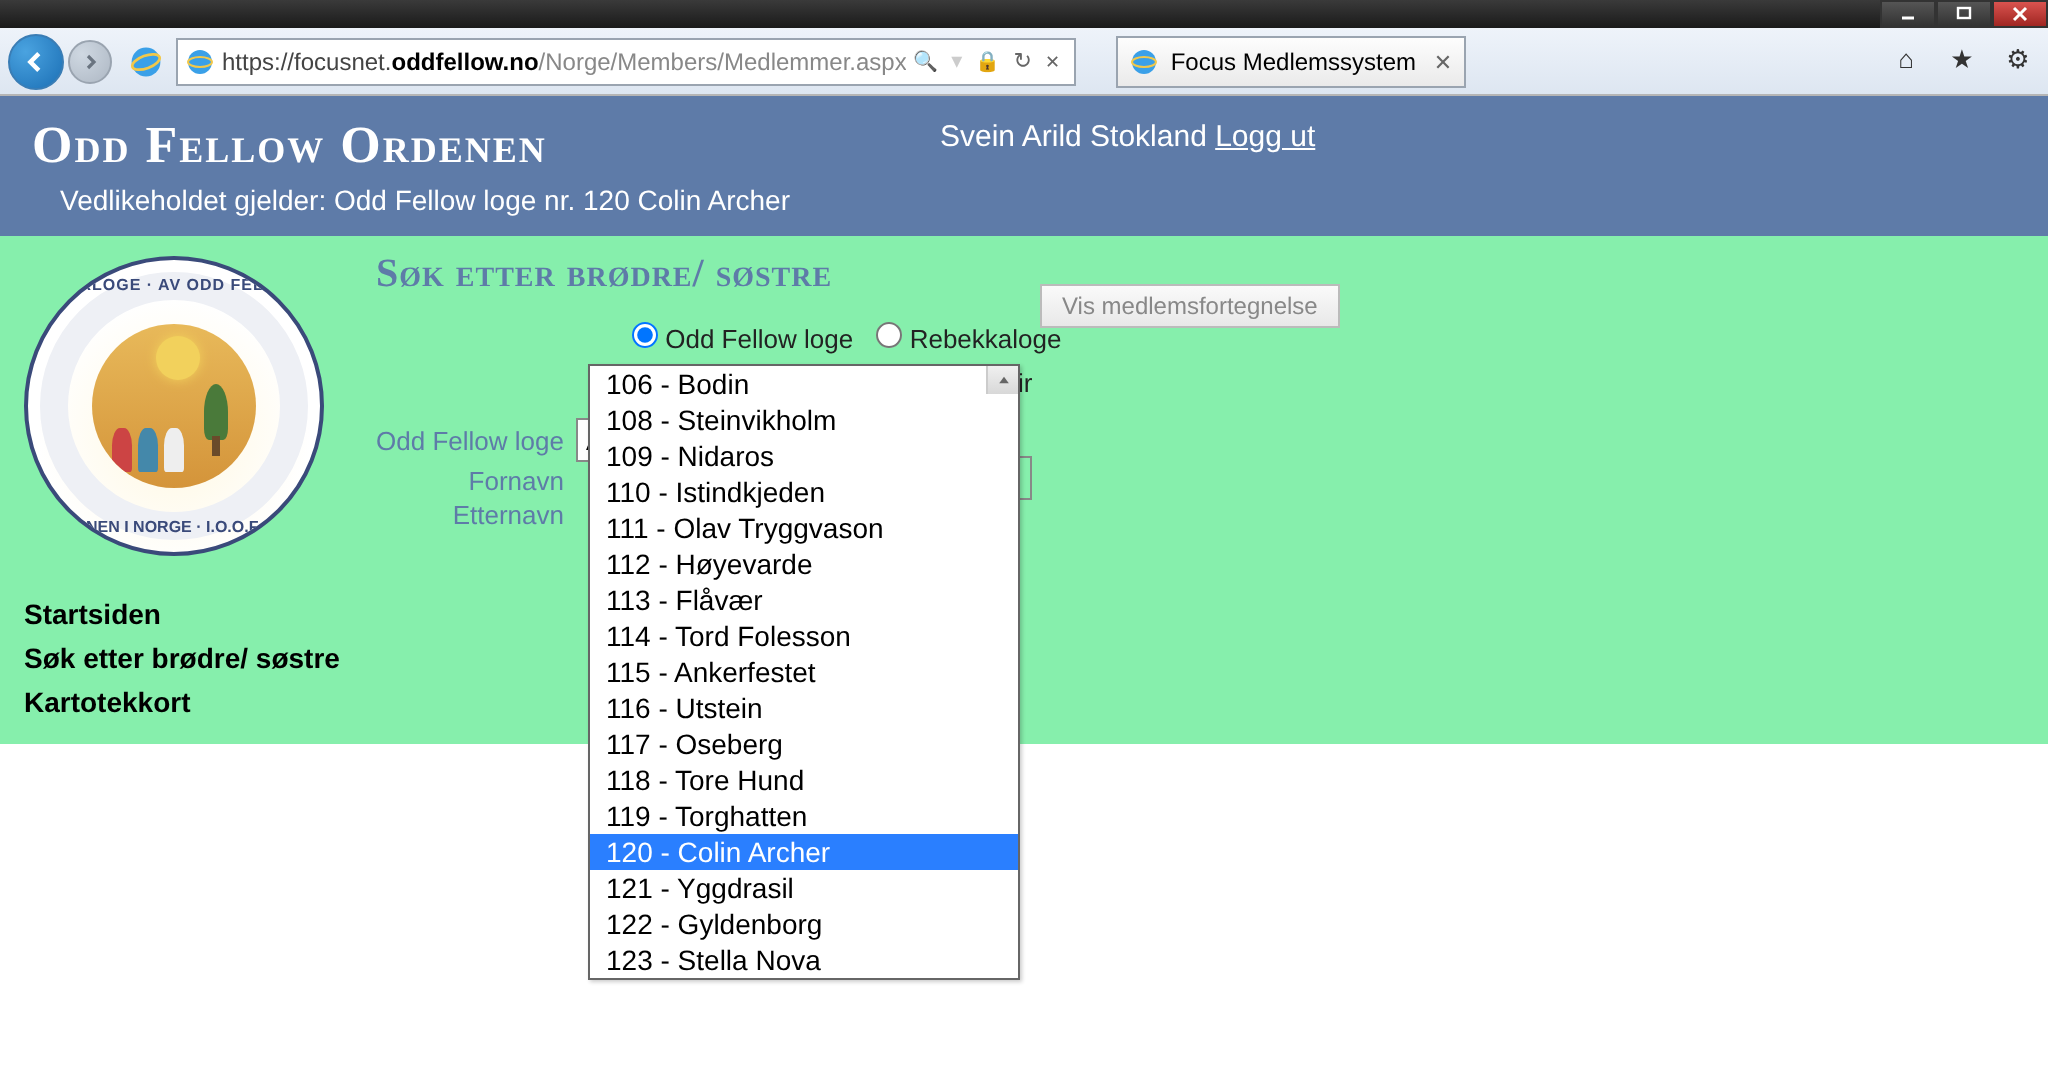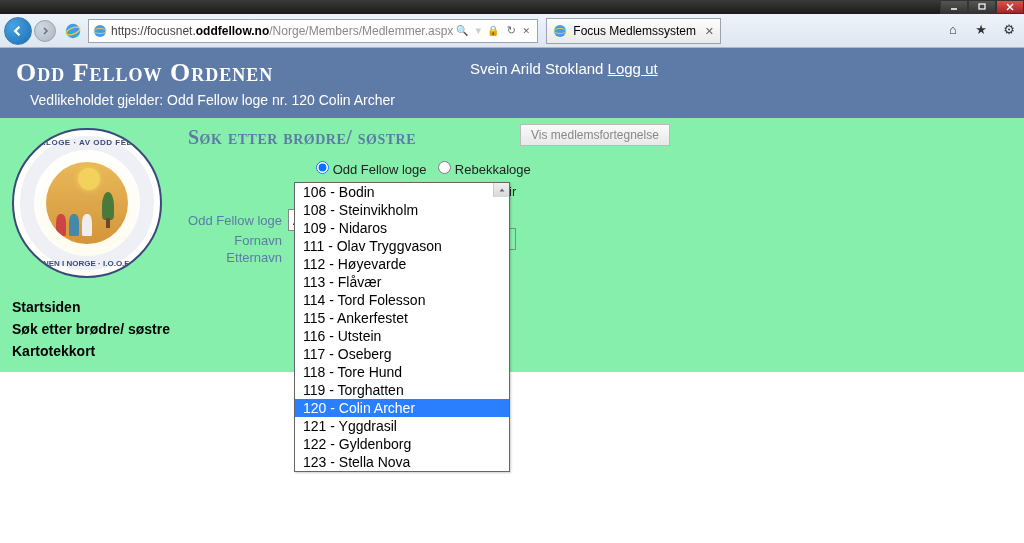--- a/index.html
+++ b/index.html
@@ -18,21 +18,21 @@
   .ie-bar { height: 34px; background: linear-gradient(#eef3fa,#dde6f1); display:flex; align-items:center; padding: 15px 4px; border-bottom:1px solid #b5b5b5; position:relative; }
   .nav-btn { width: 28px; height: 28px; border-radius: 50%; background: radial-gradient(circle at 30% 30%, #4aa3e0, #1b6fb5); display:flex; align-items:center; justify-content:center; color:#fff; margin-right:2px; border:1px solid #3a7db5; }
   .nav-fwd { width:22px; height:22px; background: radial-gradient(circle at 30% 30%, #cfd8e2, #aeb8c4); border:1px solid #9aa4b0; }
   .ie-icon { width:18px; height:18px; margin: 0 6px; }
   .addr-wrap { flex:0 0 430px; display:flex; align-items:center; height:24px; border:1px solid #9aa4b0; background:#fff; padding:0 4px; font-size:12px; }
   .addr-icon { width:14px; height:14px; margin-right:4px; }
   .addr-text { flex:1; white-space:nowrap; overflow:hidden; color:#444; }
   .addr-text .host { color:#000; font-weight:600; }
   .addr-text .path { color:#888; }
   .addr-ctl { width:80px; display:flex; align-items:center; justify-content:space-around; color:#666; font-size:11px; }
-  .tab { margin-left:8px; height:26px; display:flex; align-items:center; border:1px solid #9aa4b0; background:linear-gradient(#fdfdfd,#eaeaea); padding:0 24px 0 6px; font-size:12px; position:relative; }
+  .tab { margin-left:20px; height:26px; display:flex; align-items:center; border:1px solid #9aa4b0; background:linear-gradient(#fdfdfd,#eaeaea); padding:0 24px 0 6px; font-size:12px; position:relative; }
   .tab .tab-icon { width:14px; height:14px; margin-right:6px; }
   .tab-close { position:absolute; right:6px; top:6px; font-size:11px; color:#666; }
   .ie-tools { position:absolute; right:6px; top:6px; display:flex; gap:10px; color:#333; }
   .ie-tools span { width:18px; height:18px; display:flex; align-items:center; justify-content:center; }
   
   
   .app-header { background:#5e7ba8; color:#fff; padding:10px 0 10px 16px; }
   .app-title { font-family: Georgia, 'Times New Roman', serif; font-variant: small-caps; letter-spacing: 1px; font-size:26px; font-weight:600; }
   .app-sub { font-size:14px; margin-top:4px; margin-left:14px; }
   .user-block { position:absolute; left:470px; top:60px; color:#fff; font-size:15px; }
@@ -51,21 +51,21 @@
   .tree::after { content:""; position:absolute; bottom:-8px; left:4px; width:4px; height:10px; background:#6a4a2a; }
   .figures { position:absolute; bottom:8px; left:10px; display:flex; gap:3px; }
   .fig { width:10px; height:22px; background:#c44; border-radius:40% 40% 10% 10%; }
   .fig.b { background:#48a; }
   .fig.w { background:#eee; }
   .nav-list { list-style:none; }
   .nav-list li { padding:3px 0; font-weight:600; font-size:14px; color:#000; cursor:pointer; }
   
   .main { flex:1; padding:8px 0 0 0; position:relative; }
   .search-title { font-family: Georgia,'Times New Roman',serif; font-variant: small-caps; color:#5e7ba8; font-size:20px; font-weight:600; letter-spacing:0.5px; }
-  .vis-btn { position:absolute; left:332px; top:6px; height:22px; padding:0 10px; font-size:12px; color:#888; background:linear-gradient(#fafafa,#e8e8e8); border:1px solid #bbb; cursor:default; }
+  .vis-btn { position:absolute; left:332px; top:24px; height:22px; padding:0 10px; font-size:12px; color:#888; background:linear-gradient(#fafafa,#e8e8e8); border:1px solid #bbb; cursor:default; }
   .radio-rows { margin:10px 0 6px 128px; font-size:13px; color:#222; line-height:22px; }
   .radio-rows label { margin-right:8px; }
   .form-row { display:flex; align-items:center; margin:2px 0; }
   .form-row .lbl { width:100px; text-align:right; padding-right:6px; color:#5e7ba8; font-size:13px; }
   .select-box { width:216px; height:22px; border:1px solid #888; background:#fff; display:flex; align-items:center; padding:0 4px; font-size:13px; position:relative; }
   .select-arrow { position:absolute; right:0; top:0; width:18px; height:20px; border-left:1px solid #aaa; background:linear-gradient(#f4f4f4,#ddd); display:flex; align-items:center; justify-content:center; }
   .dropdown { position:absolute; left:106px; top:64px; width:216px; border:1px solid #666; background:#fff; z-index:100; box-shadow:1px 1px 2px rgba(0,0,0,0.2); }
   .dd-scroll { position:absolute; right:0; top:0; width:16px; height:14px; background:linear-gradient(#f0f0f0,#d8d8d8); border-left:1px solid #ccc; display:flex; align-items:center; justify-content:center; }
   .dd-item { padding:1px 8px; font-size:14px; color:#000; cursor:pointer; white-space:nowrap; }
   .dd-item.sel { background:#2a7fff; color:#fff; }
@@ -217,20 +217,21 @@
     <div class="dropdown">
       <div class="dd-scroll">
         <svg width="8" height="8" viewBox="0 0 10 10">
             <path d="M2 7 L5 3 L8 7 Z" fill="#666"></path>
           </svg>
       </div>
       <div id="dd-items">
           <div class="dd-item">106 - Bodin</div>
           <div class="dd-item">108 - Steinvikholm</div>
           <div class="dd-item">109 - Nidaros</div>
+          <div class="dd-item">110 - Istindkjeden</div>
           <div class="dd-item">111 - Olav Tryggvason</div>
           <div class="dd-item">112 - Høyevarde</div>
           <div class="dd-item">113 - Flåvær</div>
           <div class="dd-item">114 - Tord Folesson</div>
           <div class="dd-item">115 - Ankerfestet</div>
           <div class="dd-item">116 - Utstein</div>
           <div class="dd-item">117 - Oseberg</div>
           <div class="dd-item">118 - Tore Hund</div>
           <div class="dd-item">119 - Torghatten</div>
           <div class="dd-item sel">120 - Colin Archer</div>

